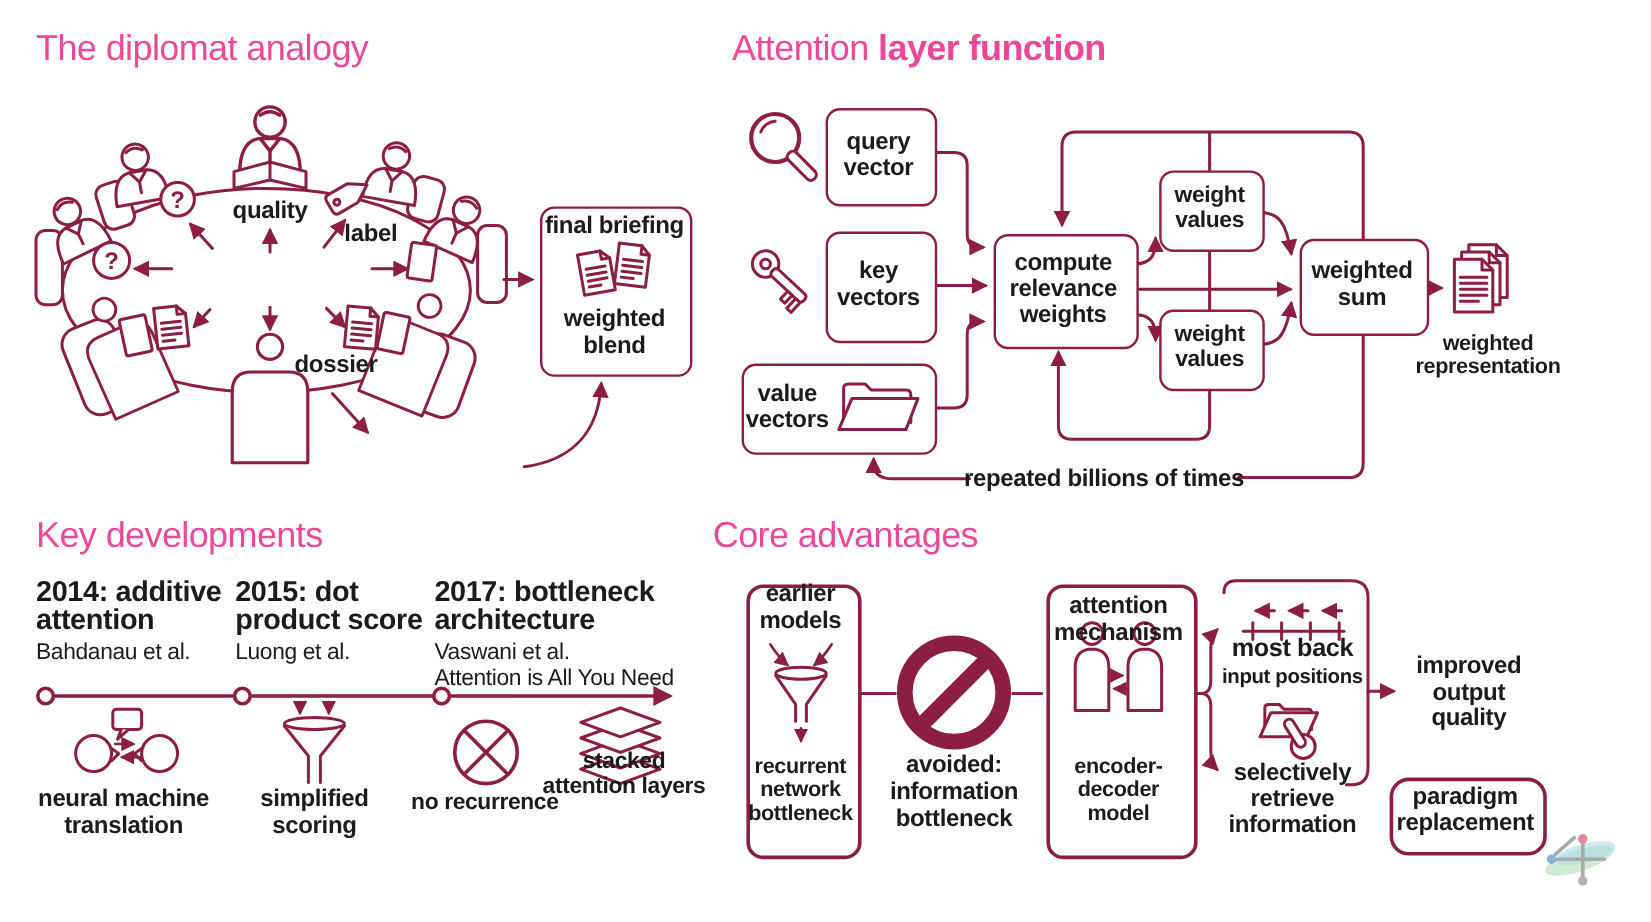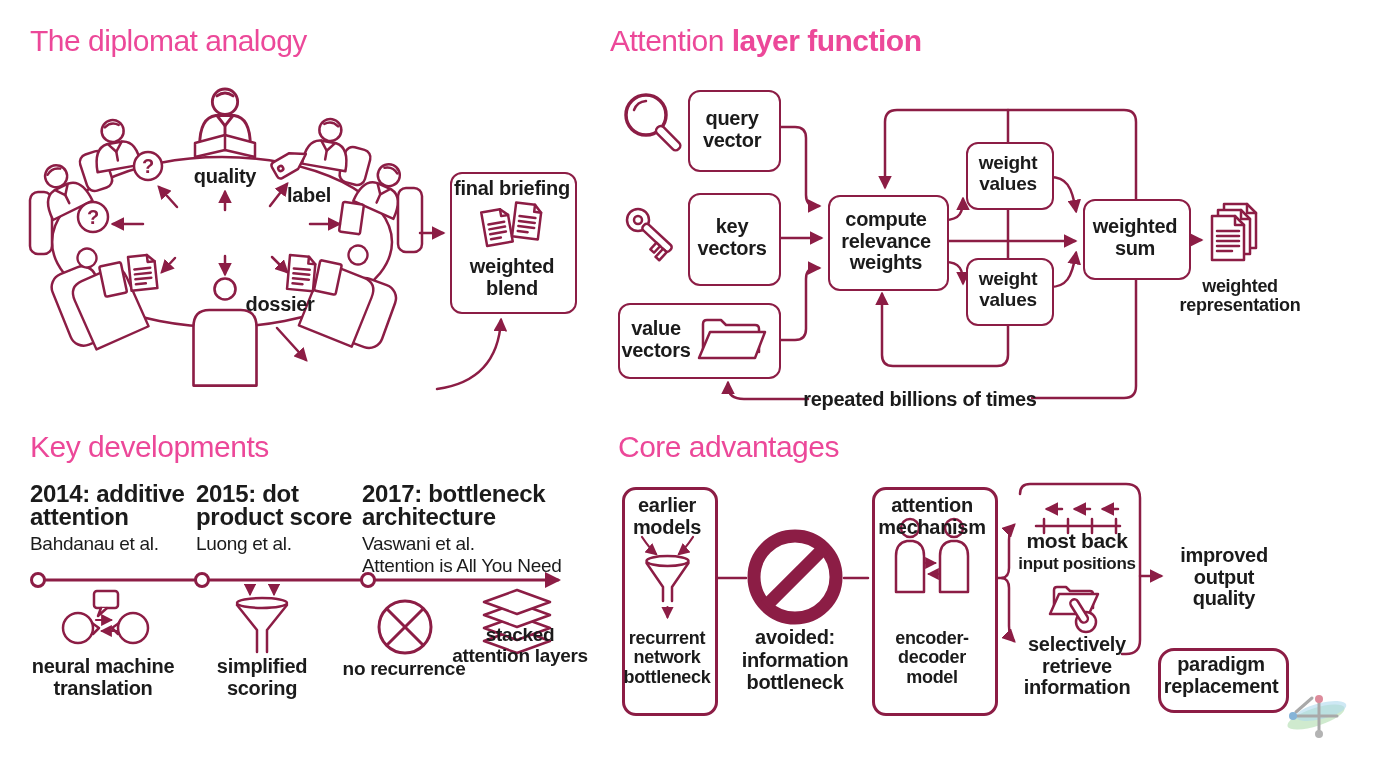--- a/index.html
+++ b/index.html
@@ -283,21 +283,21 @@
     <circle class="f" cx="66" cy="16" r="9"></circle>
     <path class="thin" d="M38,51 H47" marker-end="url(#m)"></path>
     <path class="thin" d="M50,62 H41" marker-end="url(#m)"></path>
   </svg>
 
   <div class="tl" style="left:30px;top:24px;">The diplomat analogy</div>
   <div class="tl" style="left:610px;top:24px;">
     <span>Attention </span><span class="b">layer function</span>
   </div>
   <div class="tl" style="left:30px;top:430px;">Key developments</div>
-  <div class="tl" style="left:618px;top:430px;">Core advantages</div>
+  <div class="tl" style="left:594px;top:430px;">Core advantages</div>
 
   <div class="lbl" style="left:225px;top:166px;">quality</div>
   <div class="lbl" style="left:309px;top:185px;">label</div>
   <div class="lbl" style="left:280px;top:294px;">dossier</div>
   <div class="lbl" style="left:512px;top:178px;">final briefing</div>
   <div class="lbl" style="left:512px;top:256px;">weighted
 blend</div>
 
   <div class="lbl" style="left:732px;top:108px;">query
 vector</div>
@@ -335,21 +335,21 @@
 Attention is All You Need</div>
   </div>
   <div class="lbl" style="left:103px;top:656px;">neural machine
 translation</div>
   <div class="lbl" style="left:262px;top:656px;">simplified
 scoring</div>
   <div class="lbl s19" style="left:404px;top:659px;">no recurrence</div>
   <div class="lbl s19" style="left:520px;top:625px;">stacked
 attention layers</div>
 
-  <div class="lbl b" style="left:667px;top:495px;text-align:center;">earlier
+  <div class="lbl b" style="left:667px;top:485px;text-align:center;">earlier
 models</div>
   <div class="lbl s18" style="left:667px;top:629px;">recurrent
 network
 bottleneck</div>
   <div class="lbl b" style="left:795px;top:627px;">avoided:</div>
   <div class="lbl" style="left:795px;top:650px;">information
 bottleneck</div>
   <div class="lbl b" style="left:932px;top:495px;">attention
 mechanism</div>
   <div class="lbl s18" style="left:932px;top:629px;">encoder-

